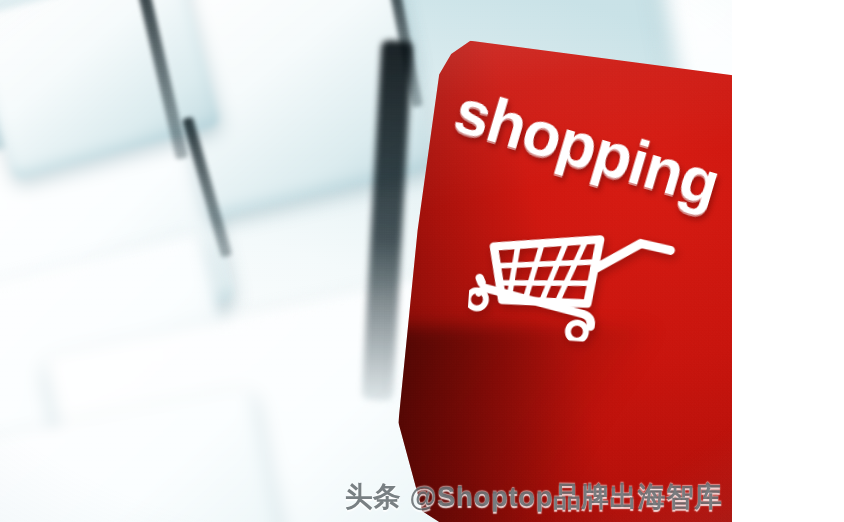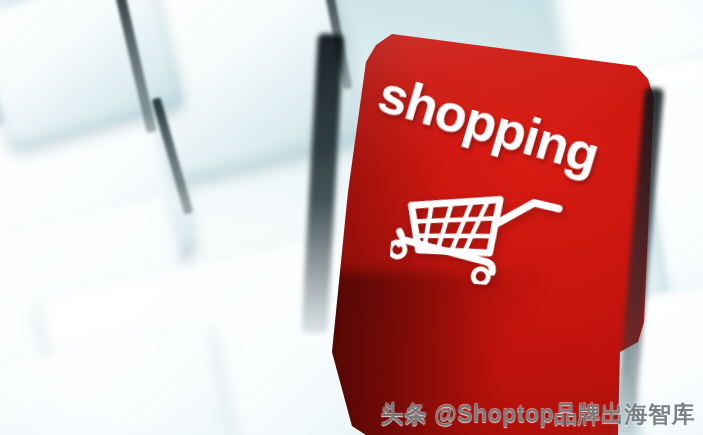--- a/index.html
+++ b/index.html
@@ -3,21 +3,21 @@
 <meta charset="utf-8">
 <title>Shopping Key</title>
 <style>
   html, body {
     margin: 0;
     padding: 0;
     background: #ffffff;
   }
   #stage {
     position: relative;
-    width: 703px;
+    width: 610px;
     height: 435px;
     overflow: hidden;
     font-family: "Liberation Sans", sans-serif;
     background: #eaf4f6;
   }
 
   
   .kb-base {
     position: absolute;
     inset: 0;

